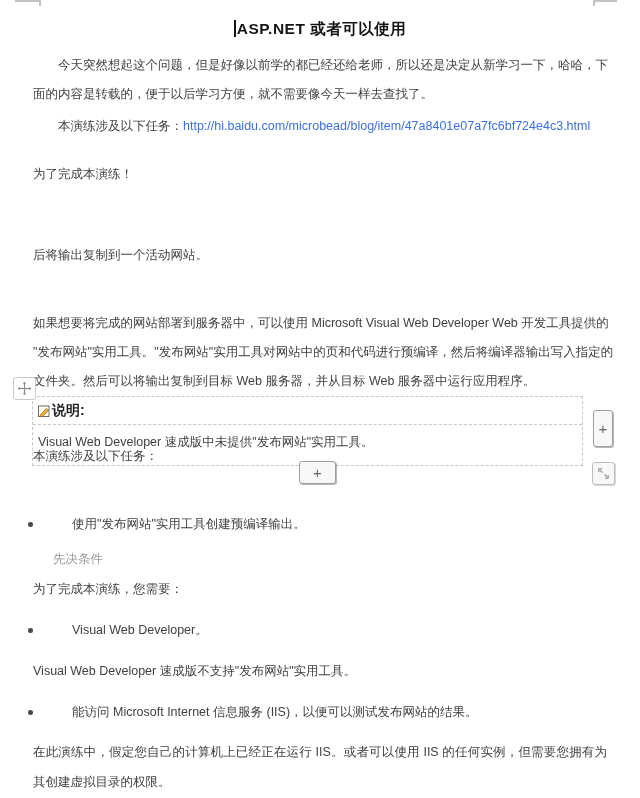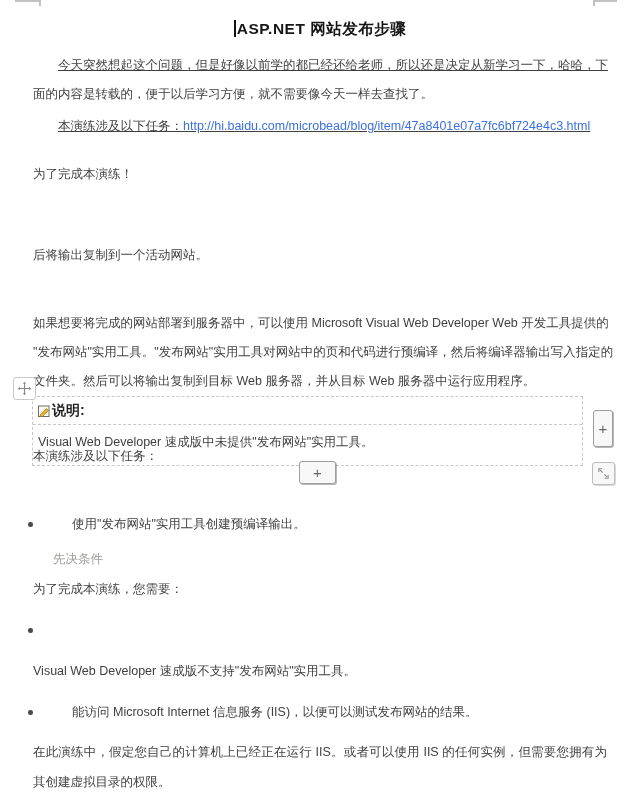--- a/index.html
+++ b/index.html
@@ -13,21 +13,21 @@
   .mark-l{left:15px;top:0;width:24px;height:4px;border-top:2px solid #c2c2c2;border-right:2px solid #c2c2c2;}
   .mark-r{left:593px;top:0;width:22px;height:4px;border-top:2px solid #c2c2c2;border-left:2px solid #c2c2c2;}
   
   .title-wrap{left:0;top:19px;width:640px;text-align:center;font-size:15.5px;font-weight:bold;color:#161616;letter-spacing:.5px;}
   .cursor{display:inline-block;width:2px;height:17px;background:#111;vertical-align:-3px;margin-right:1px;}
   
   .para{left:33px;width:574px;font-size:12.5px;color:#3f3f3f;}
   .line{height:29px;line-height:29px;white-space:nowrap;overflow:visible;}
   .jl{text-align:justify;text-align-last:justify;}
   .sline{height:16px;line-height:16px;white-space:nowrap;font-size:12.5px;}
-  .indent{padding-left:25px;text-decoration:underline;}
+  .indent{padding-left:25px;}
   a.doclink{color:#3b70e0;text-decoration:none;}
   .gray-head{color:#9c9c98;}
   
   .bullet-dot{position:absolute;left:28px;top:6px;width:4.5px;height:4.5px;border-radius:50%;background:#4a4a4a;}
   .bullet-text{position:absolute;left:72px;top:0;white-space:nowrap;font-size:12.5px;line-height:16px;}
   .bullet-item{position:absolute;left:0;width:640px;height:16px;}
   
   .note-table{left:32px;top:396px;width:551px;height:70px;border:1px dashed #c8c8c8;box-sizing:border-box;background:#fff;}
   .note-row1{height:28px;border-bottom:1px dashed #c8c8c8;display:flex;align-items:center;padding-left:5px;box-sizing:border-box;
              font-weight:bold;color:#1f1f1f;font-size:14px;gap:2px;}
@@ -43,21 +43,21 @@
                display:flex;align-items:center;justify-content:center;cursor:move;box-sizing:border-box;}
   svg{display:block;}
 </style>
 </head>
 <body>
 
 <div class="abs mark-l"></div>
 <div class="abs mark-r"></div>
 
 <div class="abs title-wrap">
-  <span class="cursor"></span><span>ASP.NET 网站发布步骤</span>
+  <span class="cursor"></span><span>ASP.NET 或者可以使用</span>
 </div>
 
 <div class="abs para" style="top:51px;">
   <div class="line jl indent">今天突然想起这个问题，但是好像以前学的都已经还给老师，所以还是决定从新学习一下，哈哈，下</div>
   <div class="line">面的内容是转载的，便于以后学习方便，就不需要像今天一样去查找了。</div>
 </div>
 
 <div class="abs para sline indent" style="top:118px;">
   <span>本演练涉及以下任务：</span><a href="#" class="doclink">http://hi.baidu.com/microbead/blog/item/47a8401e07a7fc6bf724e4c3.html</a>
 </div>
@@ -125,20 +125,21 @@
   <span class="bullet-dot"></span>
   <span class="bullet-text">使用"发布网站"实用工具创建预编译输出。</span>
 </div>
 
 <div class="abs para sline gray-head" style="top:551px;margin-left:20px;">先决条件</div>
 
 <div class="abs para sline" style="top:581px;">为了完成本演练，您需要：</div>
 
 <div class="bullet-item" style="top:622px;">
   <span class="bullet-dot"></span>
+  <span class="bullet-text">Visual Web Developer。</span>
 </div>
 
 <div class="abs para sline" style="top:663px;">Visual Web Developer 速成版不支持"发布网站"实用工具。</div>
 
 <div class="bullet-item" style="top:704px;">
   <span class="bullet-dot"></span>
   <span class="bullet-text">能访问 Microsoft Internet 信息服务 (IIS)，以便可以测试发布网站的结果。</span>
 </div>
 
 <div class="abs para" style="top:737px;">

